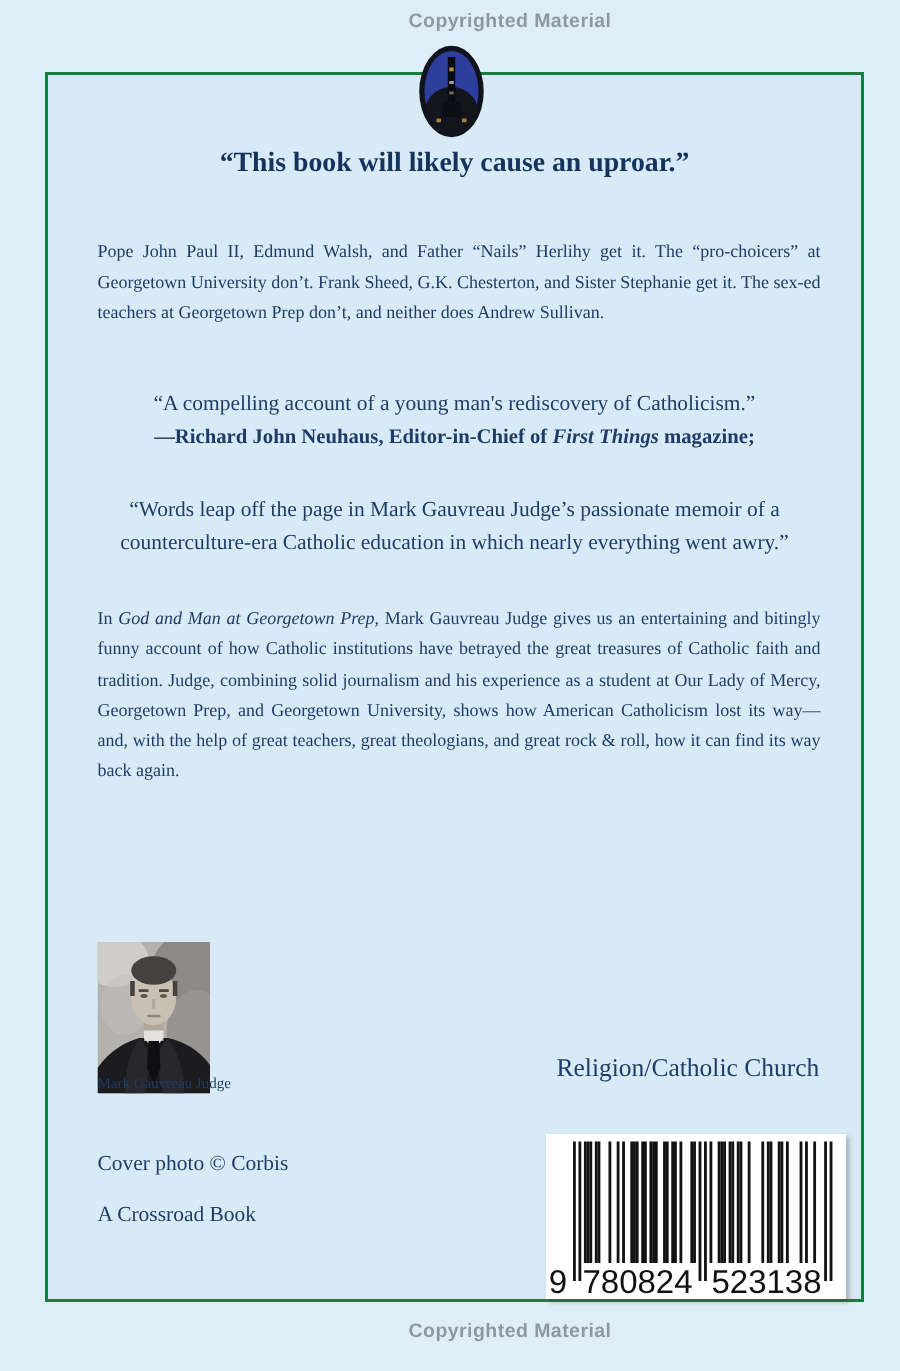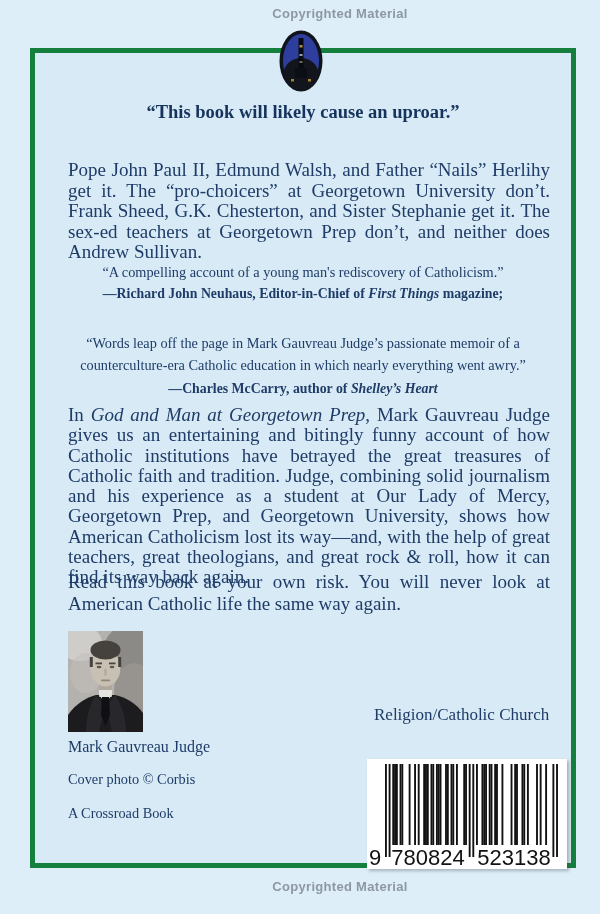--- a/index.html
+++ b/index.html
@@ -4,38 +4,38 @@
 <style>
   html,body{margin:0;padding:0;}
   .page{position:relative;width:600px;height:914px;background:#ddeef8;overflow:hidden;
         font-family:"Liberation Serif","DejaVu Serif",serif;color:#1f3c68;}
   .watermark{position:absolute;left:0;width:100%;text-align:center;
         font-family:"Liberation Sans","DejaVu Sans",sans-serif;font-weight:bold;
         font-size:13px;color:#8d98a2;letter-spacing:.3px;padding-left:40px;}
   .wm-top{top:6px;}
   .wm-bottom{top:879px;}
   .cover{position:absolute;left:30px;top:48px;width:546px;height:820px;
-        border:5px solid #15803d;background:#d7eaf5;box-sizing:border-box;}
+        border:2px solid #15803d;background:#d7eaf5;box-sizing:border-box;}
   .cover > div{position:absolute;}
   .centered{left:0;width:100%;text-align:center;}
   .headline{top:49px;font-size:18.5px;font-weight:bold;color:#16335e;}
   .headline-attr{top:75px;font-size:13.8px;font-weight:bold;}
-  .body-text{font-size:19px;line-height:20.6px;text-align:justify;}
+  .body-text{font-size:12px;line-height:20.6px;text-align:justify;}
   .p1{left:33px;top:107px;width:482px;}
   .blurb-quote{font-size:14.3px;line-height:22px;}
   .blurb-attr{font-size:13.8px;font-weight:bold;line-height:22px;}
   .blurb2-quote{top:208px;}
   .blurb2-attr1{top:230px;}
   .blurb2-attr2{top:252px;}
   .blurb3-quote{top:279px;}
   .blurb3-attr{top:325px;}
   .main-par{left:33px;top:352px;width:482px;line-height:20.3px;}
   .risk-par{left:33px;top:518px;width:482px;line-height:21.5px;}
   .photo{left:33px;top:578px;width:75px;height:101px;}
-  .caption{left:33px;top:685px;font-size:16px;}
+  .caption{left:33px;top:667px;font-size:10px;}
   .credit{left:33px;top:718px;font-size:14.3px;}
   .pub1{left:33px;top:752px;font-size:14.3px;}
   .pub2{left:33px;top:776px;font-size:14.3px;}
   .category{left:339px;top:652px;font-size:17px;}
   .barcode-box{left:332px;top:706px;width:200px;height:110px;background:#ffffff;
         box-shadow:2px 2px 3px rgba(60,70,80,.35);}
   .emblem{position:absolute;left:279px;top:30px;width:44px;height:62px;}
   .it{font-style:italic;}
   .preline{white-space:pre-line;}
   .bar-digits{font-family:"Liberation Sans","DejaVu Sans",sans-serif;font-size:22px;fill:#121212;}
@@ -52,25 +52,23 @@
     <div class="centered headline">“This book will likely cause an uproar.”</div>
 
 
     <div class="body-text p1">Pope John Paul II, Edmund Walsh, and Father “Nails” Herlihy get it. The “pro-choicers” at Georgetown University don’t. Frank Sheed, G.K. Chesterton, and Sister Stephanie get it. The sex-ed teachers at Georgetown Prep don’t, and neither does Andrew Sullivan.</div>
 
     <div class="centered blurb-quote blurb2-quote">“A compelling account of a young man's rediscovery of Catholicism.”</div>
     <div class="centered blurb-attr blurb2-attr1"><span>—Richard John Neuhaus, Editor-in-Chief of </span><span class="it">First Things</span><span> magazine;</span></div>
 
     <div class="centered blurb-quote blurb3-quote preline">“Words leap off the page in Mark Gauvreau Judge’s passionate memoir of a
 counterculture-era Catholic education in which nearly everything went awry.”</div>
-    <div class="centered blurb-attr blurb3-attr"><span>—Charles McCarry, author of </span><span class="it">Shelley’s Heart</span></div>
 
     <div class="body-text main-par"><span>In </span><span class="it">God and Man at Georgetown Prep</span><span>, Mark Gauvreau Judge gives us an entertaining and bitingly funny account of how Catholic institutions have betrayed the great treasures of Catholic faith and tradition. Judge, combining solid journalism and his experience as a student at Our Lady of Mercy, Georgetown Prep, and Georgetown University, shows how American Catholicism lost its way—and, with the help of great teachers, great theologians, and great rock &amp; roll, how it can find its way back again.</span></div>
 
-    <div class="body-text risk-par">Read this book at your own risk. You will never look at American Catholic life the same way again.</div>
 
     <div class="photo">
       <svg width="75" height="101" viewBox="0 0 75 101" xmlns="http://www.w3.org/2000/svg">
         <rect width="75" height="101" fill="#b4b2ae"></rect>
         <ellipse cx="62" cy="18" rx="26" ry="24" fill="#8c8a86"></ellipse>
         <ellipse cx="12" cy="12" rx="22" ry="18" fill="#cfcdc9"></ellipse>
         <ellipse cx="66" cy="60" rx="20" ry="28" fill="#97948f"></ellipse>
         <ellipse cx="18" cy="42" rx="16" ry="20" fill="#c2c0bb" opacity="0.55"></ellipse>
         <path d="M0,101 L0,84 C8,72 20,66 28,64 L47,64 C57,66 68,72 75,82 L75,101 Z" fill="#1c1c1f"></path>
         <path d="M28,64 L37,76 L31,101 L18,101 C18,86 22,72 28,64 Z" fill="#28282c"></path>

